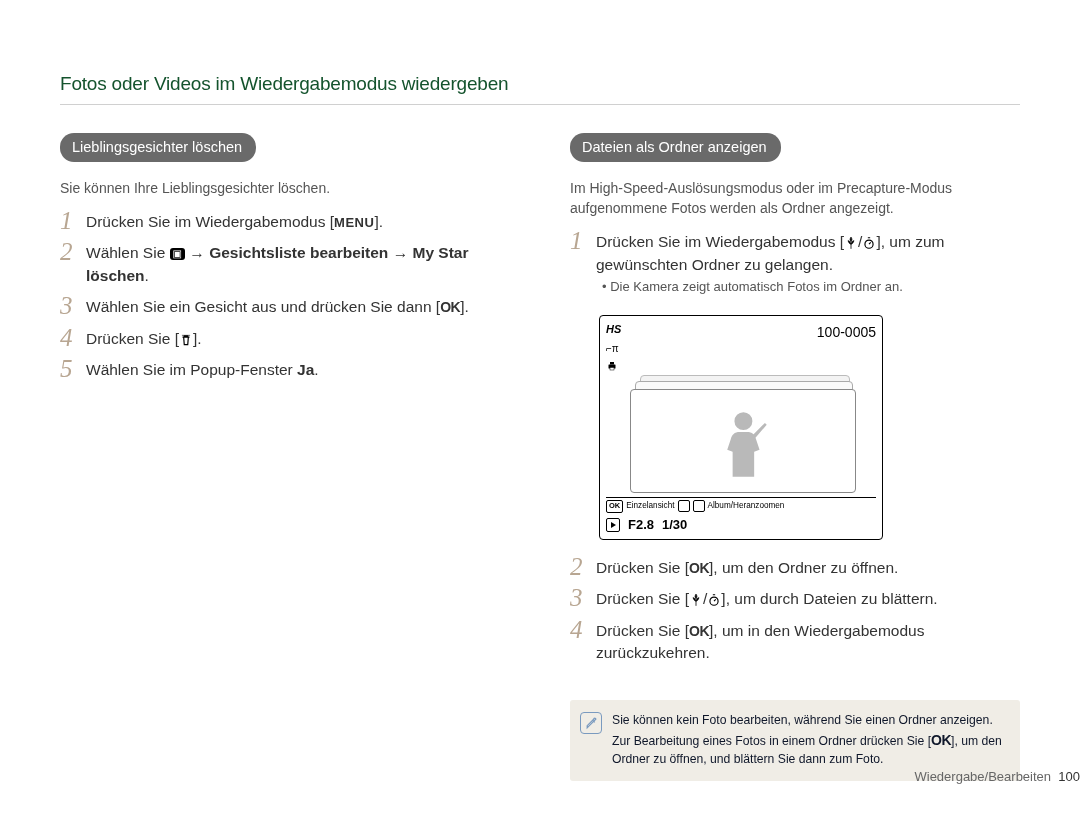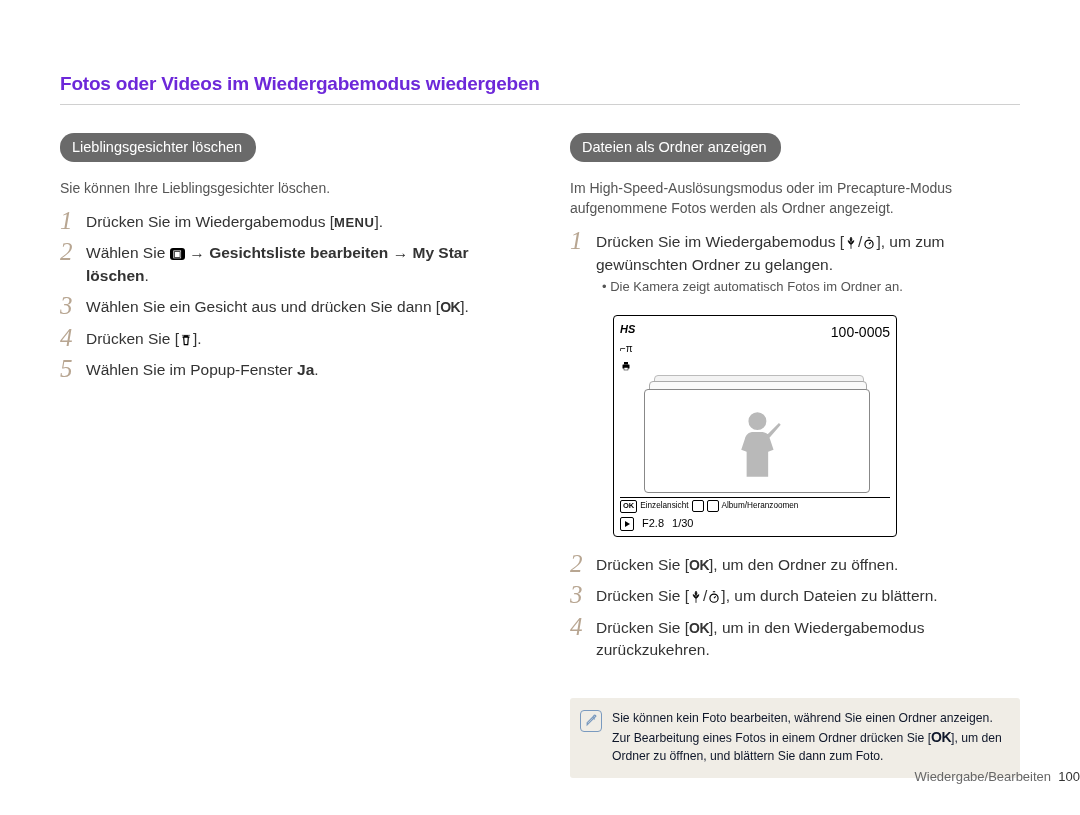--- a/index.html
+++ b/index.html
@@ -12,23 +12,23 @@
     line-height: 1.45;
   }
   .page {
     width: 1080px;
     height: 815px;
     box-sizing: border-box;
     padding: 70px 60px 30px 60px;
     position: relative;
   }
   .section-title {
-    color: #6d28d9;
+    color: #14532d;
     font-size: 19px;
-    font-weight: 700;
+    font-weight: 400;
     letter-spacing: -0.2px;
     margin-bottom: 6px;
   }
   .title-rule {
     border: none;
     border-top: 1px solid #d0d0d0;
     margin: 0 0 28px 0;
   }
   .columns {
     display: flex;
@@ -109,21 +109,21 @@
     font-size: 13px;
     color: #555;
     margin-left: 0;
     padding-left: 14px;
     text-indent: -8px;
     margin-top: 2px;
   }
   
   .folder-illus {
     width: 270px;
-    margin: 12px 0 14px 43px;
+    margin: 12px 0 14px 29px;
     border: 1.2px solid #000;
     border-radius: 4px;
     padding: 6px 6px 4px 6px;
     position: relative;
     background: #fff;
   }
   .folder-top {
     display: flex;
     justify-content: space-between;
     align-items: flex-start;
@@ -186,22 +186,22 @@
     border: 1px solid #000;
     border-radius: 2px;
     padding: 0 2px;
     font-weight: bold;
     font-size: 7.5px;
   }
   .folder-bottom {
     display: flex;
     gap: 8px;
     align-items: center;
-    font-size: 11px;
-    font-weight: normal;
+    font-size: 13px;
+    font-weight: bold;
     padding-top: 3px;
     color: #000;
     text-align: right;
   }
   .play-square {
     width: 12px; height: 12px;
     border: 1.2px solid #000;
     border-radius: 2px;
     display: inline-flex;
     align-items: center;

